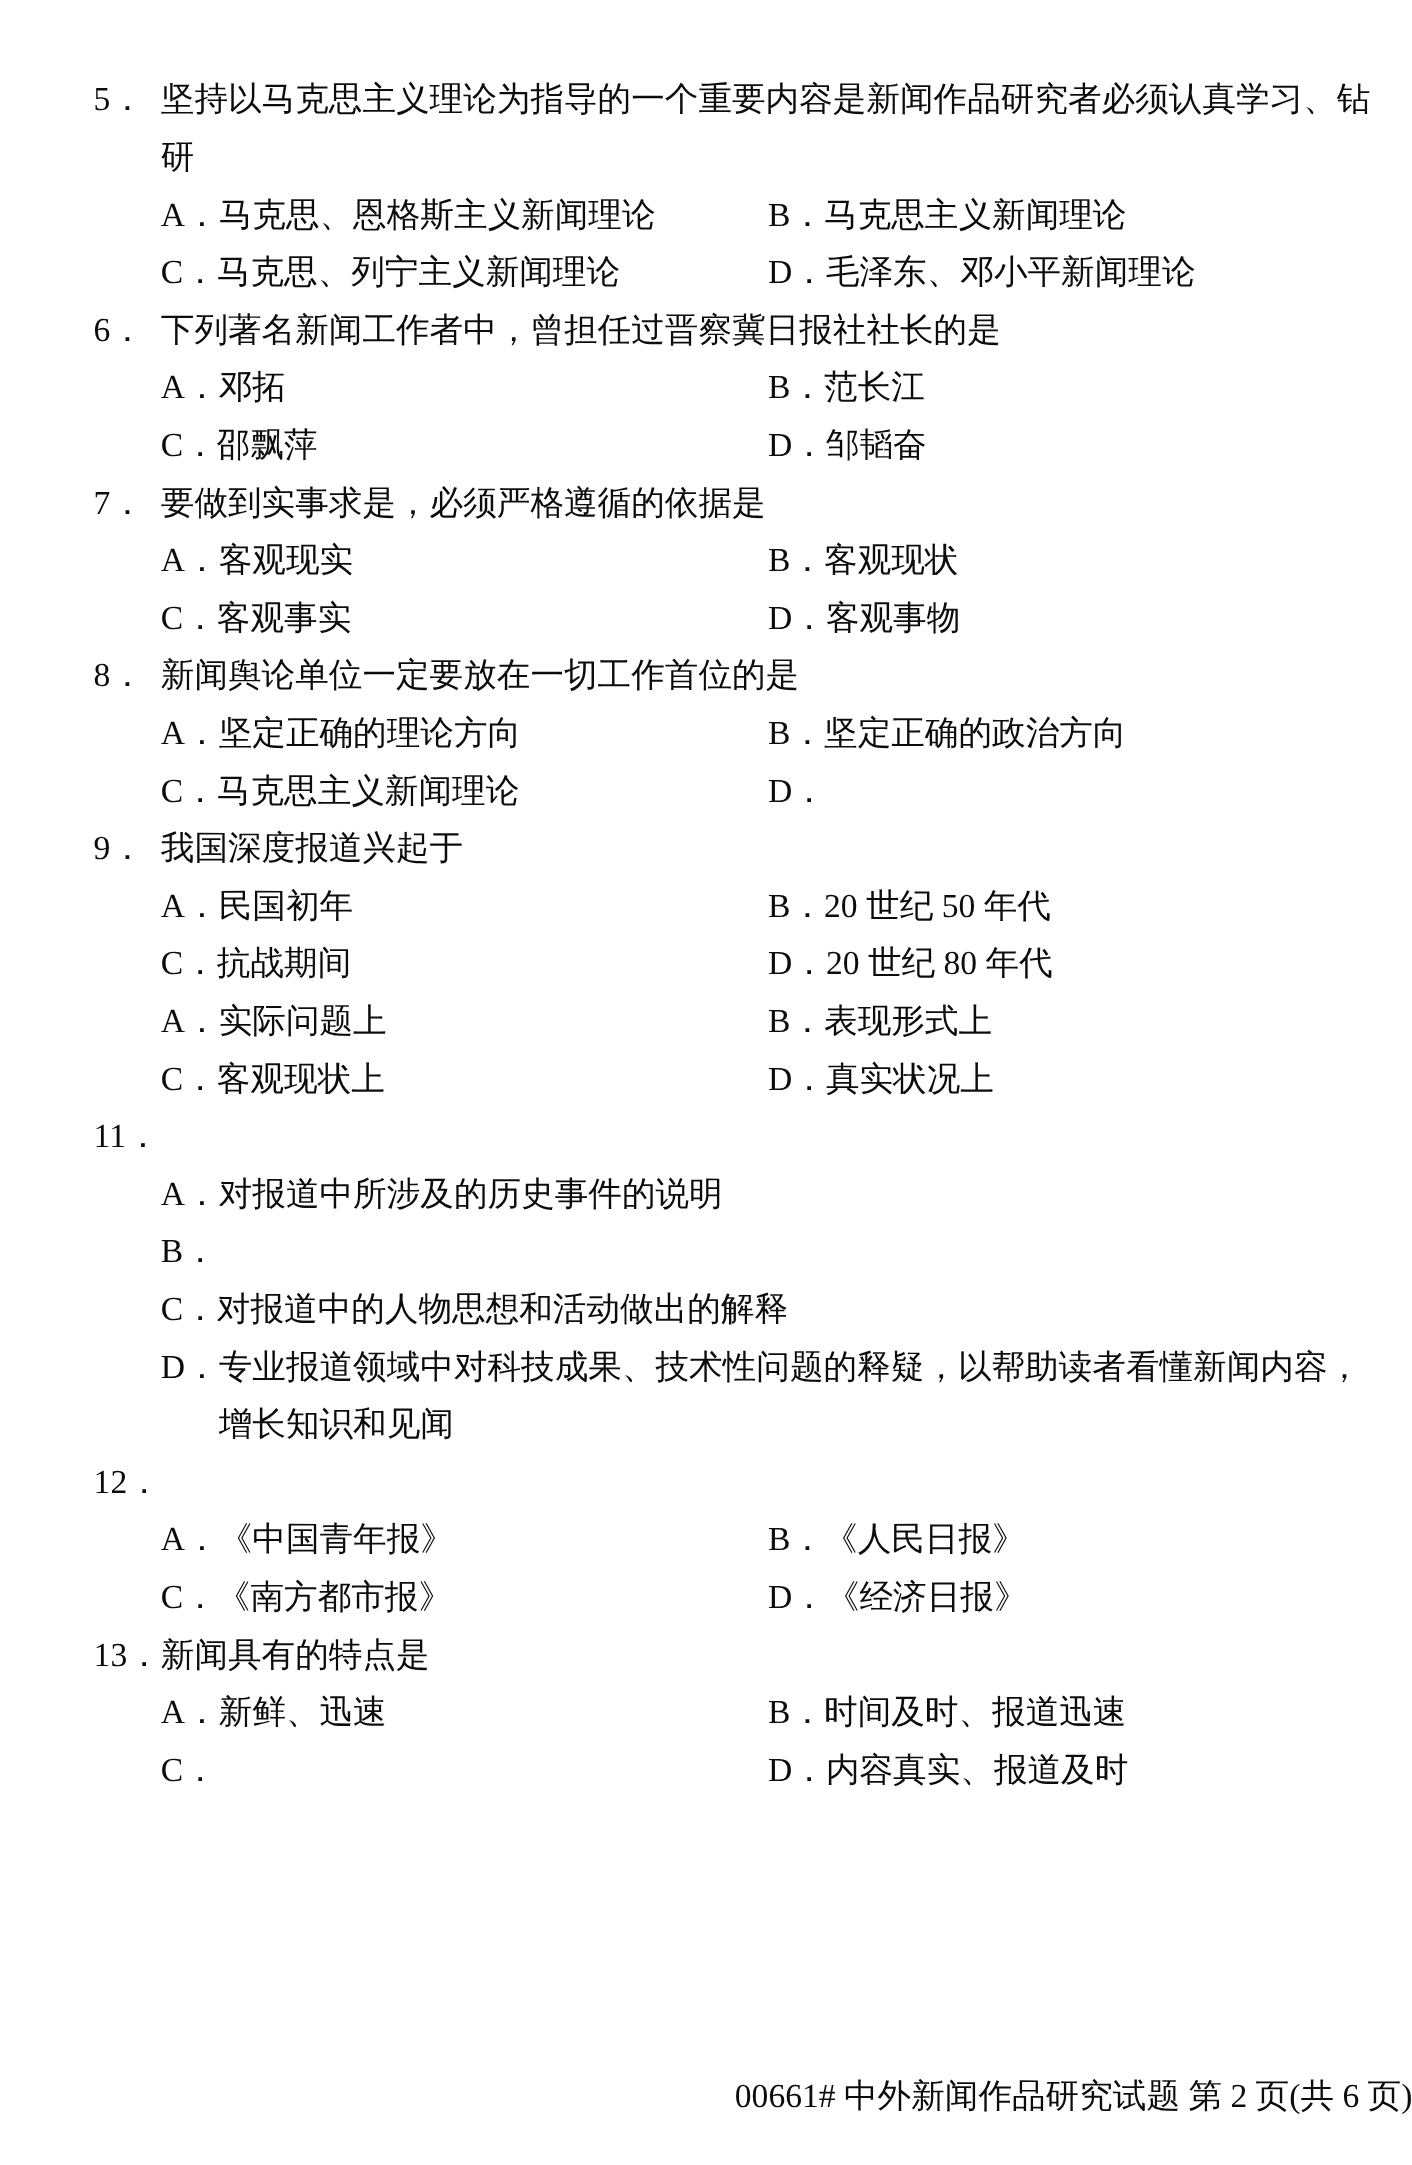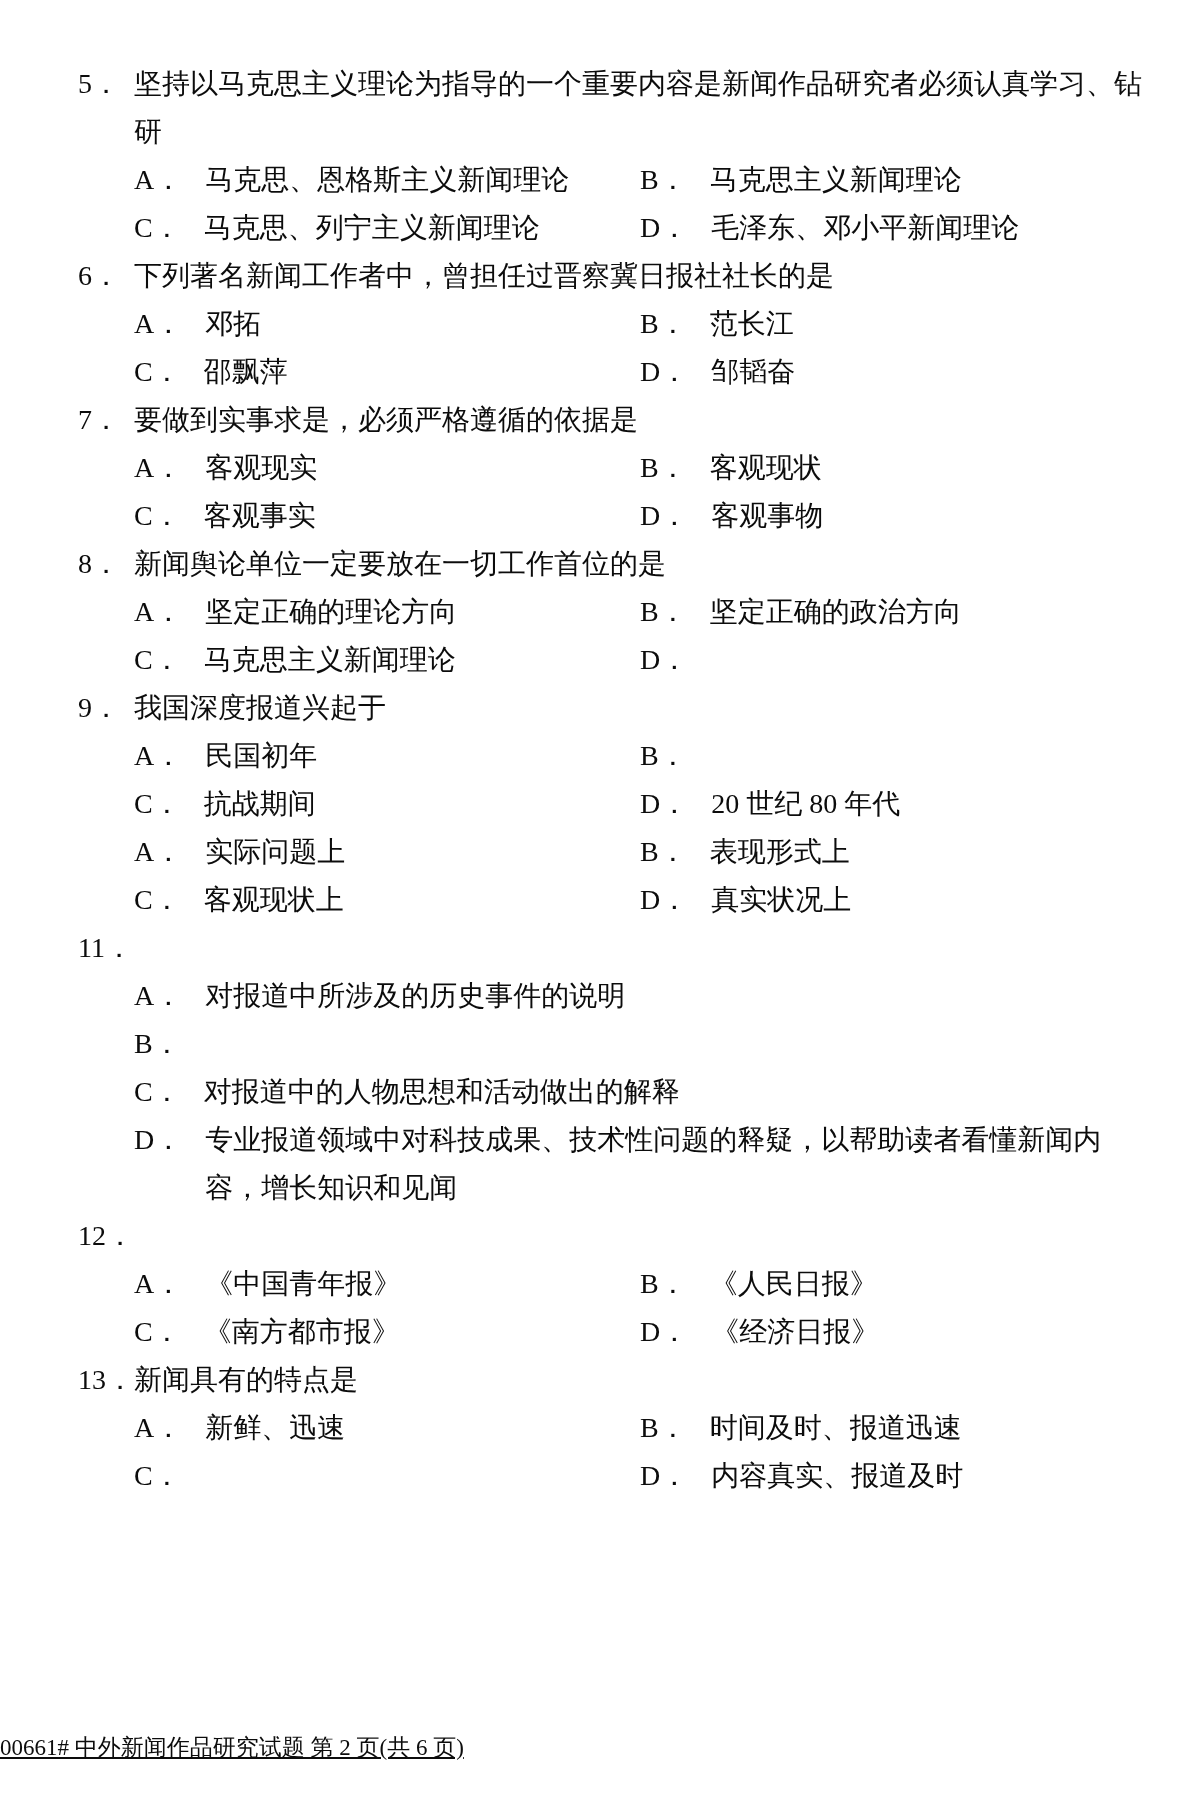--- a/index.html
+++ b/index.html
@@ -42,30 +42,29 @@
     flex: 0 1 auto;
     max-width: 1010px;
   }
   .options.two-col {
     display: grid;
     grid-template-columns: 506px auto;
   }
   .options.stacked .option { width: 100%; }
   .option { display: flex; align-items: flex-start; }
   .opt-label { flex: 0 0 auto; white-space: nowrap; }
-  .opt-text { flex: 0 1 auto; max-width: 956px; margin-left: 23px; }
+  .opt-text { flex: 0 1 auto; max-width: 956px; }
   .footer {
     position: absolute;
     top: 1724px;
     left: 0;
     width: 100%;
-    text-align: left;
-    font-size: 23px;
+    text-align: right;
+    font-size: 28px;
     line-height: 48px;
-    text-decoration: underline;
   }
 </style>
 </head>
 <body>
 
 <div class="sheet">
   <div class="content">
 
     <div class="question">
       <div class="q-head">
@@ -171,20 +170,21 @@
         <span class="q-num">9．</span>
         <span class="q-text">我国深度报道兴起于</span>
       </div>
       <div class="options two-col">
         <div class="option">
             <span class="opt-label">A．</span>
             <span class="opt-text">民国初年</span>
           </div>
         <div class="option">
             <span class="opt-label">B．</span>
+            <span class="opt-text">20 世纪 50 年代</span>
           </div>
         <div class="option">
             <span class="opt-label">C．</span>
             <span class="opt-text">抗战期间</span>
           </div>
         <div class="option">
             <span class="opt-label">D．</span>
             <span class="opt-text">20 世纪 80 年代</span>
           </div>
       </div>

